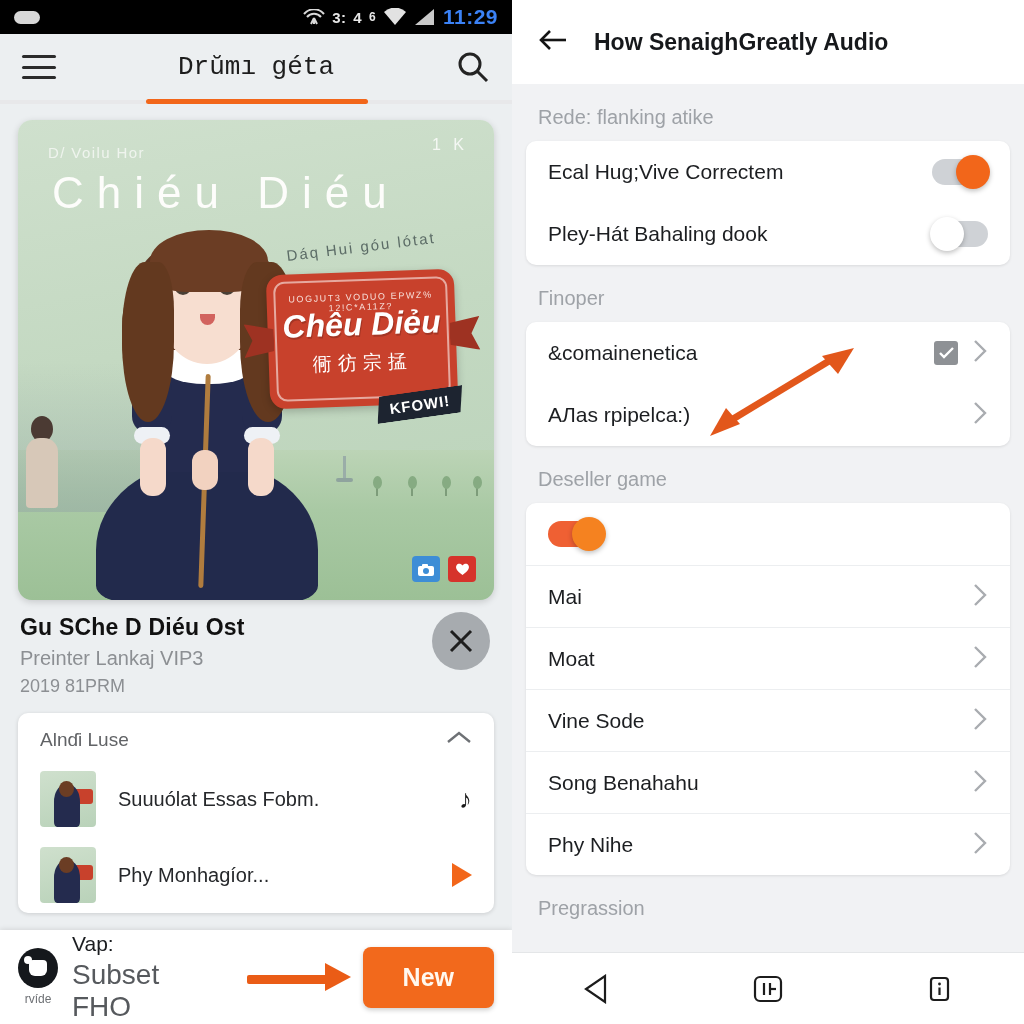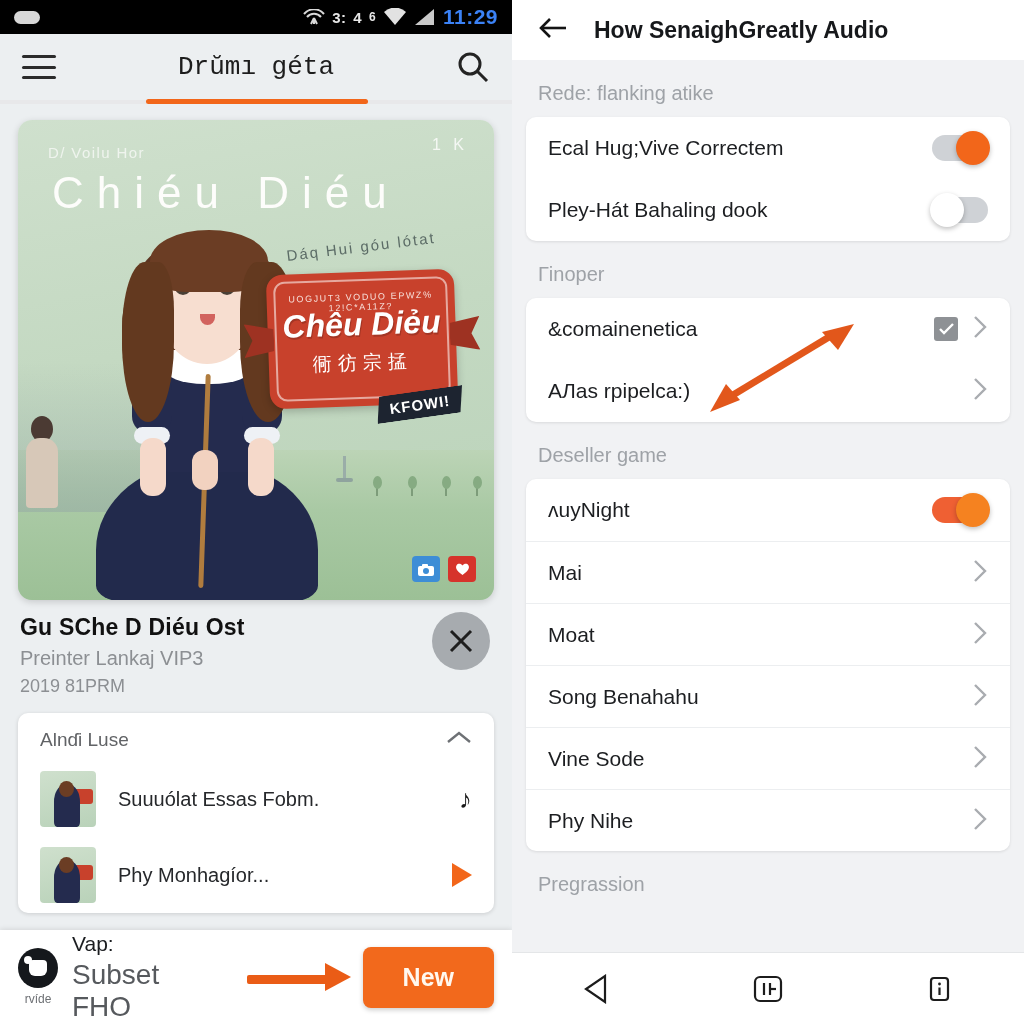--- a/index.html
+++ b/index.html
@@ -228,21 +228,21 @@
     font-size:25px; font-weight:700; padding: 16px 40px; border-radius:8px;
     box-shadow: 0 2px 5px rgba(0,0,0,.2); cursor:pointer;
   }
 
   
   .right-pane {
     width: 512px; height: 1024px; background:#f1f2f4; position:relative;
     display:flex; flex-direction:column;
   }
   .r-appbar {
-    height: 60px; background:#fff; display:flex; align-items:center; gap:26px;
+    height: 84px; background:#fff; display:flex; align-items:center; gap:26px;
     padding: 8px 26px; flex: none;
   }
   .r-title { font-size:23px; font-weight:700; color:#16181b; }
   .r-body { flex:1; overflow:hidden; position:relative; }
   .sec-head { font-size:20px; color:#9ea2a7; padding: 22px 26px 12px 26px; }
   .card {
     margin: 0 14px; background:#fff; border-radius:10px;
     box-shadow: 0 1px 3px rgba(0,0,0,.1); overflow:hidden;
   }
   .row {
@@ -529,46 +529,45 @@
             <line x1="22" y1="78" x2="128" y2="14" stroke="#e2571b" stroke-width="7"></line>
             <polygon points="148,4 116,12 132,30" fill="#e2571b"></polygon>
             <polygon points="4,92 34,80 20,64" fill="#e2571b"></polygon>
           </svg>
         </div>
       </div>
 
       <div class="sec-head">Deseller game</div>
       <div class="card">
         <div class="row">
-          <span class="row-label">ʌuyNight</span>
           <span class="toggle on on2">
               <span class="track"></span>
               <span class="knob"></span>
             </span>
         </div>
         <div class="row">
           <span class="row-label">Mai</span>
           <span class="chev"><svg width="16" height="26" viewBox="0 0 16 26">
                 <polyline points="3,3 13,13 3,23" stroke="#a9acb0" stroke-width="2.4" fill="none"></polyline>
               </svg></span>
         </div>
         <div class="row">
           <span class="row-label">Moat</span>
           <span class="chev"><svg width="16" height="26" viewBox="0 0 16 26">
                 <polyline points="3,3 13,13 3,23" stroke="#a9acb0" stroke-width="2.4" fill="none"></polyline>
               </svg></span>
         </div>
         <div class="row">
-          <span class="row-label">Song Benahahu</span>
+          <span class="row-label">Vine Sode</span>
           <span class="chev"><svg width="16" height="26" viewBox="0 0 16 26">
                 <polyline points="3,3 13,13 3,23" stroke="#a9acb0" stroke-width="2.4" fill="none"></polyline>
               </svg></span>
         </div>
         <div class="row">
-          <span class="row-label">Vine Sode</span>
+          <span class="row-label">Song Benahahu</span>
           <span class="chev"><svg width="16" height="26" viewBox="0 0 16 26">
                 <polyline points="3,3 13,13 3,23" stroke="#a9acb0" stroke-width="2.4" fill="none"></polyline>
               </svg></span>
         </div>
         <div class="row">
           <span class="row-label">Phy Nihe</span>
           <span class="chev"><svg width="16" height="26" viewBox="0 0 16 26">
                 <polyline points="3,3 13,13 3,23" stroke="#a9acb0" stroke-width="2.4" fill="none"></polyline>
               </svg></span>
         </div>

